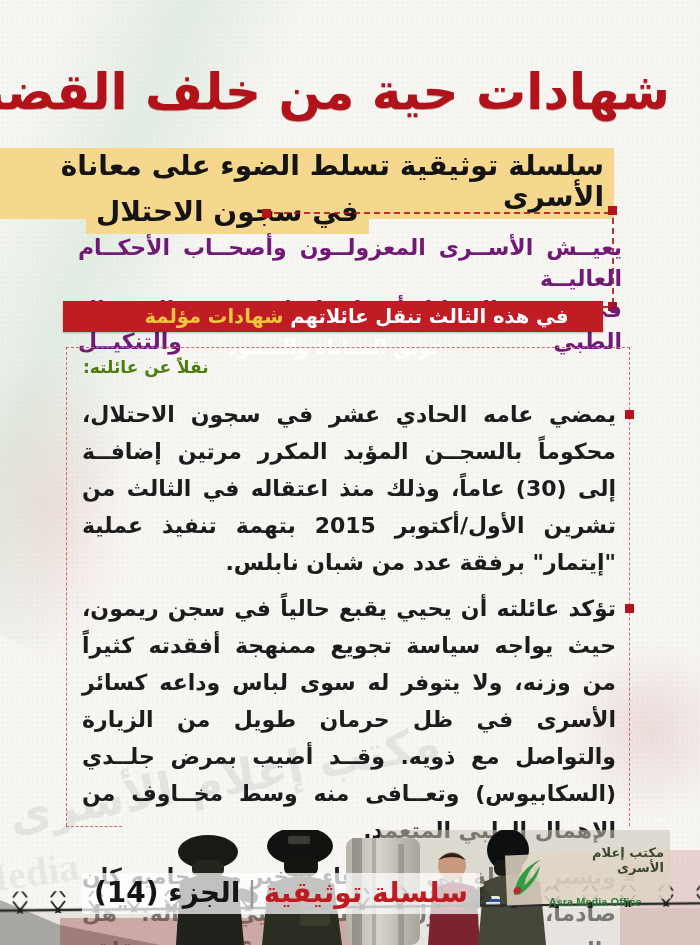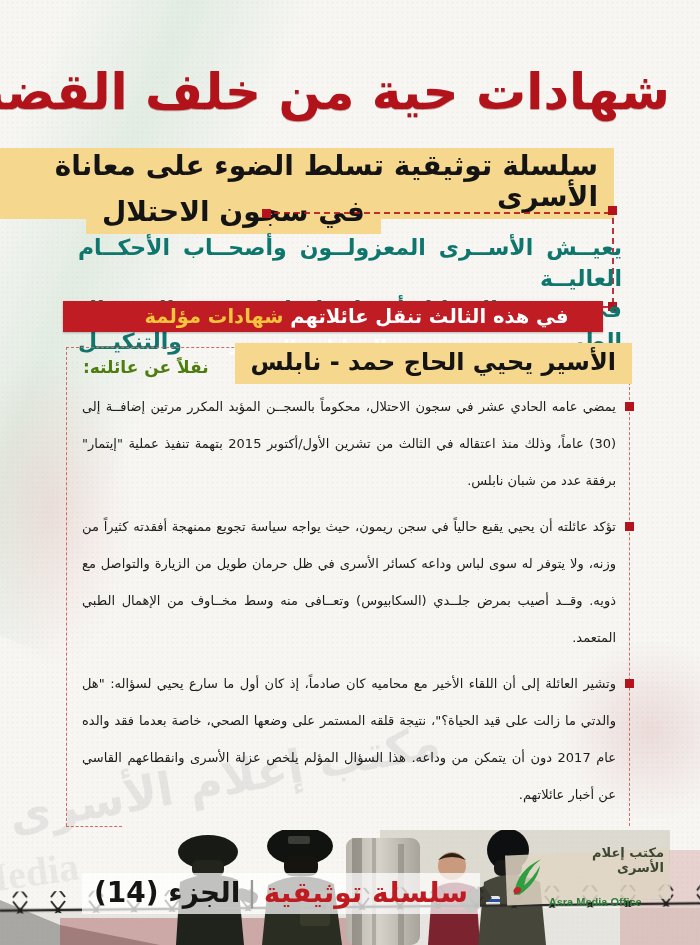--- a/index.html
+++ b/index.html
@@ -41,37 +41,37 @@
   
   .main-title{
     position:absolute;top:64px;left:30px;right:30px;margin:0;
     text-align:center;font-size:50px;line-height:1.15;font-weight:bold;
     color:#b2131a;white-space:nowrap;
     text-shadow:0 1px 0 rgba(120,10,10,.35);
     letter-spacing:-1px;
   }
   .hl{
     background:#f5d78d;color:#141414;font-weight:bold;
-    padding:3px 16px 6px;display:inline-block;
+    padding:3px 10px 6px;display:inline-block;
   }
   .subtitle1{position:absolute;top:148px;right:86px;font-size:28px;line-height:1.1;}
   .subtitle2{position:absolute;top:194px;left:86px;font-size:28px;line-height:1.1;}
 
   
   .nodeSq{position:absolute;width:9px;height:9px;background:#b5121b;}
   .sqA{left:262px;top:209px;}
   .sqB{left:608px;top:206px;}
   .sqC{left:608px;top:302px;}
   .dashH1{position:absolute;left:274px;top:212px;width:336px;border-top:2px dashed #b5121b;opacity:.85;}
   .dashV1{position:absolute;left:612px;top:218px;height:86px;border-left:2px dashed #b5121b;opacity:.85;}
   .dashH2{position:absolute;left:598px;top:306px;width:12px;border-top:2px dashed #b5121b;opacity:.85;}
 
   .intro{
     position:absolute;top:232px;left:78px;right:78px;
-    font-size:22px;font-weight:bold;color:#0f766e;line-height:1.42;
+    font-size:22px;font-weight:bold;color:#701a75;line-height:1.42;
   }
   .intro div{text-align:justify;text-align-last:justify;}
 
   .banner{
     position:absolute;top:301px;left:63px;width:516px;height:31px;
     background:#bf1c23;color:#ffffff;font-size:19.5px;font-weight:bold;
     line-height:31px;text-align:center;padding:0 12px;
     box-shadow:0 1px 2px rgba(0,0,0,.25);
   }
   .banner .yellow{color:#f5c63d;margin-left:47px;}
@@ -88,21 +88,21 @@
     position:absolute;top:-5px;right:-3px;
     background:#f5d78d;color:#141414;font-size:24px;font-weight:bold;
     padding:5px 16px 8px;white-space:nowrap;
   }
   .source-label{
     position:absolute;top:9px;left:16px;
     color:#4d7c0f;font-size:17px;font-weight:bold;
   }
   .paras{position:absolute;top:40px;left:15px;right:13px;}
   .paras p{
-    position:relative;margin:0 0 9px;font-size:13px;font-weight:normal;color:#1c1c1c;
+    position:relative;margin:8px 0 9px;font-size:22px;font-weight:bold;color:#1c1c1c;
     line-height:37px;text-align:justify;
   }
   .paras p::before{
     content:"";position:absolute;right:-18px;top:14px;width:9px;height:9px;background:#b5121b;
   }
 
   
   .footer-scene{position:absolute;left:0;bottom:0;width:700px;height:115px;}
   .series-label{
     position:absolute;left:82px;top:873px;
@@ -150,21 +150,20 @@
   <div class="intro">
     <div>يعيــش الأســرى المعزولــون وأصحــاب الأحكــام العاليــة</div>
     <div>في سجون الاحتلال أوضاعــا قاسيــة من الإهمــال الطبي والتنكيــل</div>
   </div>
 
   <div class="banner">
     <span>في هذه الثالث تنقل عائلاتهم </span><span class="yellow">شهادات مؤلمة</span><span> توثق المعاناة والصمود</span>
   </div>
 
   <div class="content-box">
-    <div class="prisoner-title">الأسير يحيي الحاج حمد - نابلس</div>
     <div class="source-label">نقلاً عن عائلته:</div>
     <div class="paras">
       <p>يمضي عامه الحادي عشر في سجون الاحتلال، محكوماً بالسجــن المؤبد المكرر مرتين إضافــة إلى (30) عاماً، وذلك منذ اعتقاله في الثالث من تشرين الأول/أكتوبر 2015 بتهمة تنفيذ عملية "إيتمار" برفقة عدد من شبان نابلس.</p>
       <p>تؤكد عائلته أن يحيي يقبع حالياً في سجن ريمون، حيث يواجه سياسة تجويع ممنهجة أفقدته كثيراً من وزنه، ولا يتوفر له سوى لباس وداعه كسائر الأسرى في ظل حرمان طويل من الزيارة والتواصل مع ذويه. وقــد أصيب بمرض جلــدي (السكابيوس) وتعــافى منه وسط مخــاوف من الإهمال الطبي المتعمد.</p>
       <p>وتشير العائلة إلى أن اللقاء الأخير مع محاميه كان صادماً، إذ كان أول ما سارع يحيي لسؤاله: "هل والدتي ما زالت على قيد الحياة؟"، نتيجة قلقه المستمر على وضعها الصحي، خاصة بعدما فقد والده عام 2017 دون أن يتمكن من وداعه. هذا السؤال المؤلم يلخص عزلة الأسرى وانقطاعهم القاسي عن أخبار عائلاتهم.</p>
 
     </div>
   </div>
 
   <svg class="footer-scene" viewBox="0 0 700 115" xmlns="http://www.w3.org/2000/svg">

